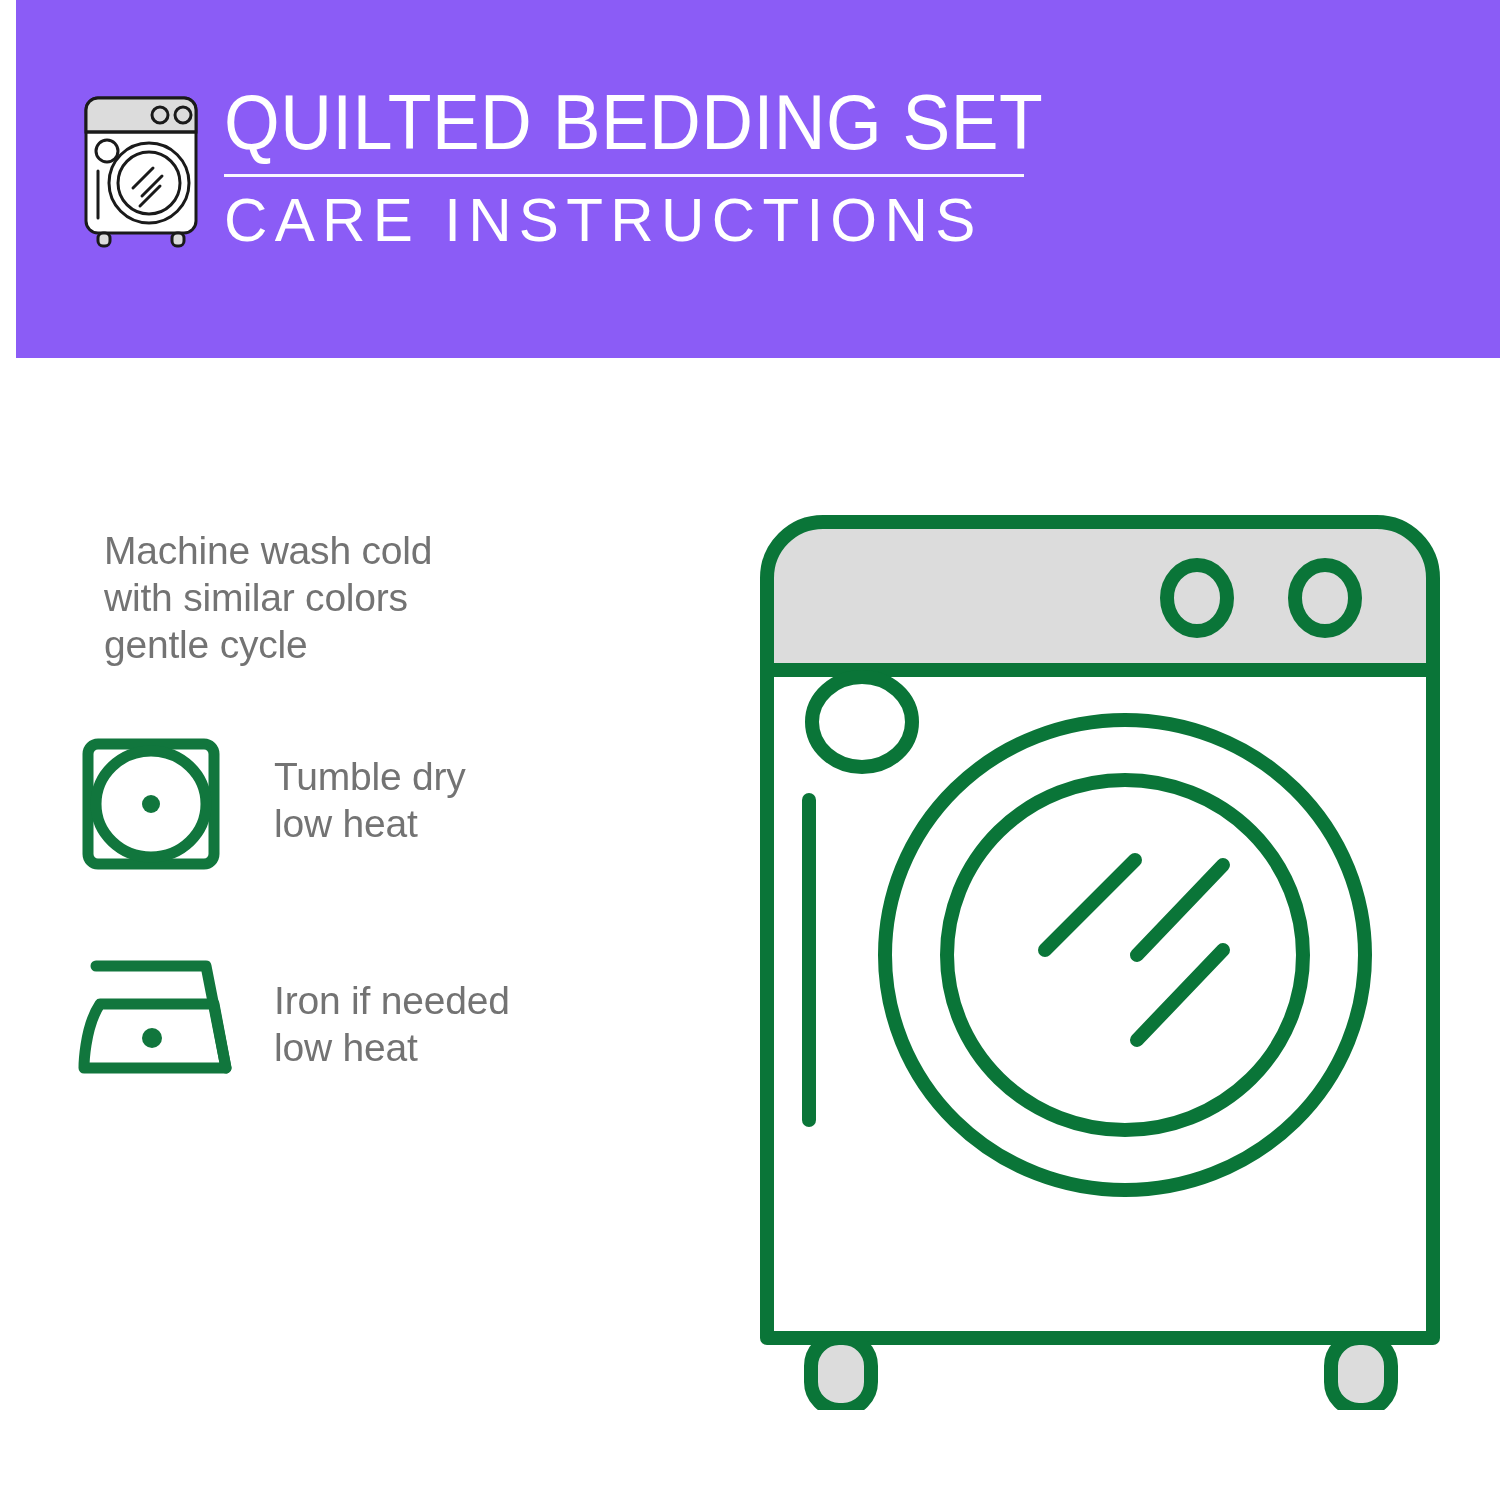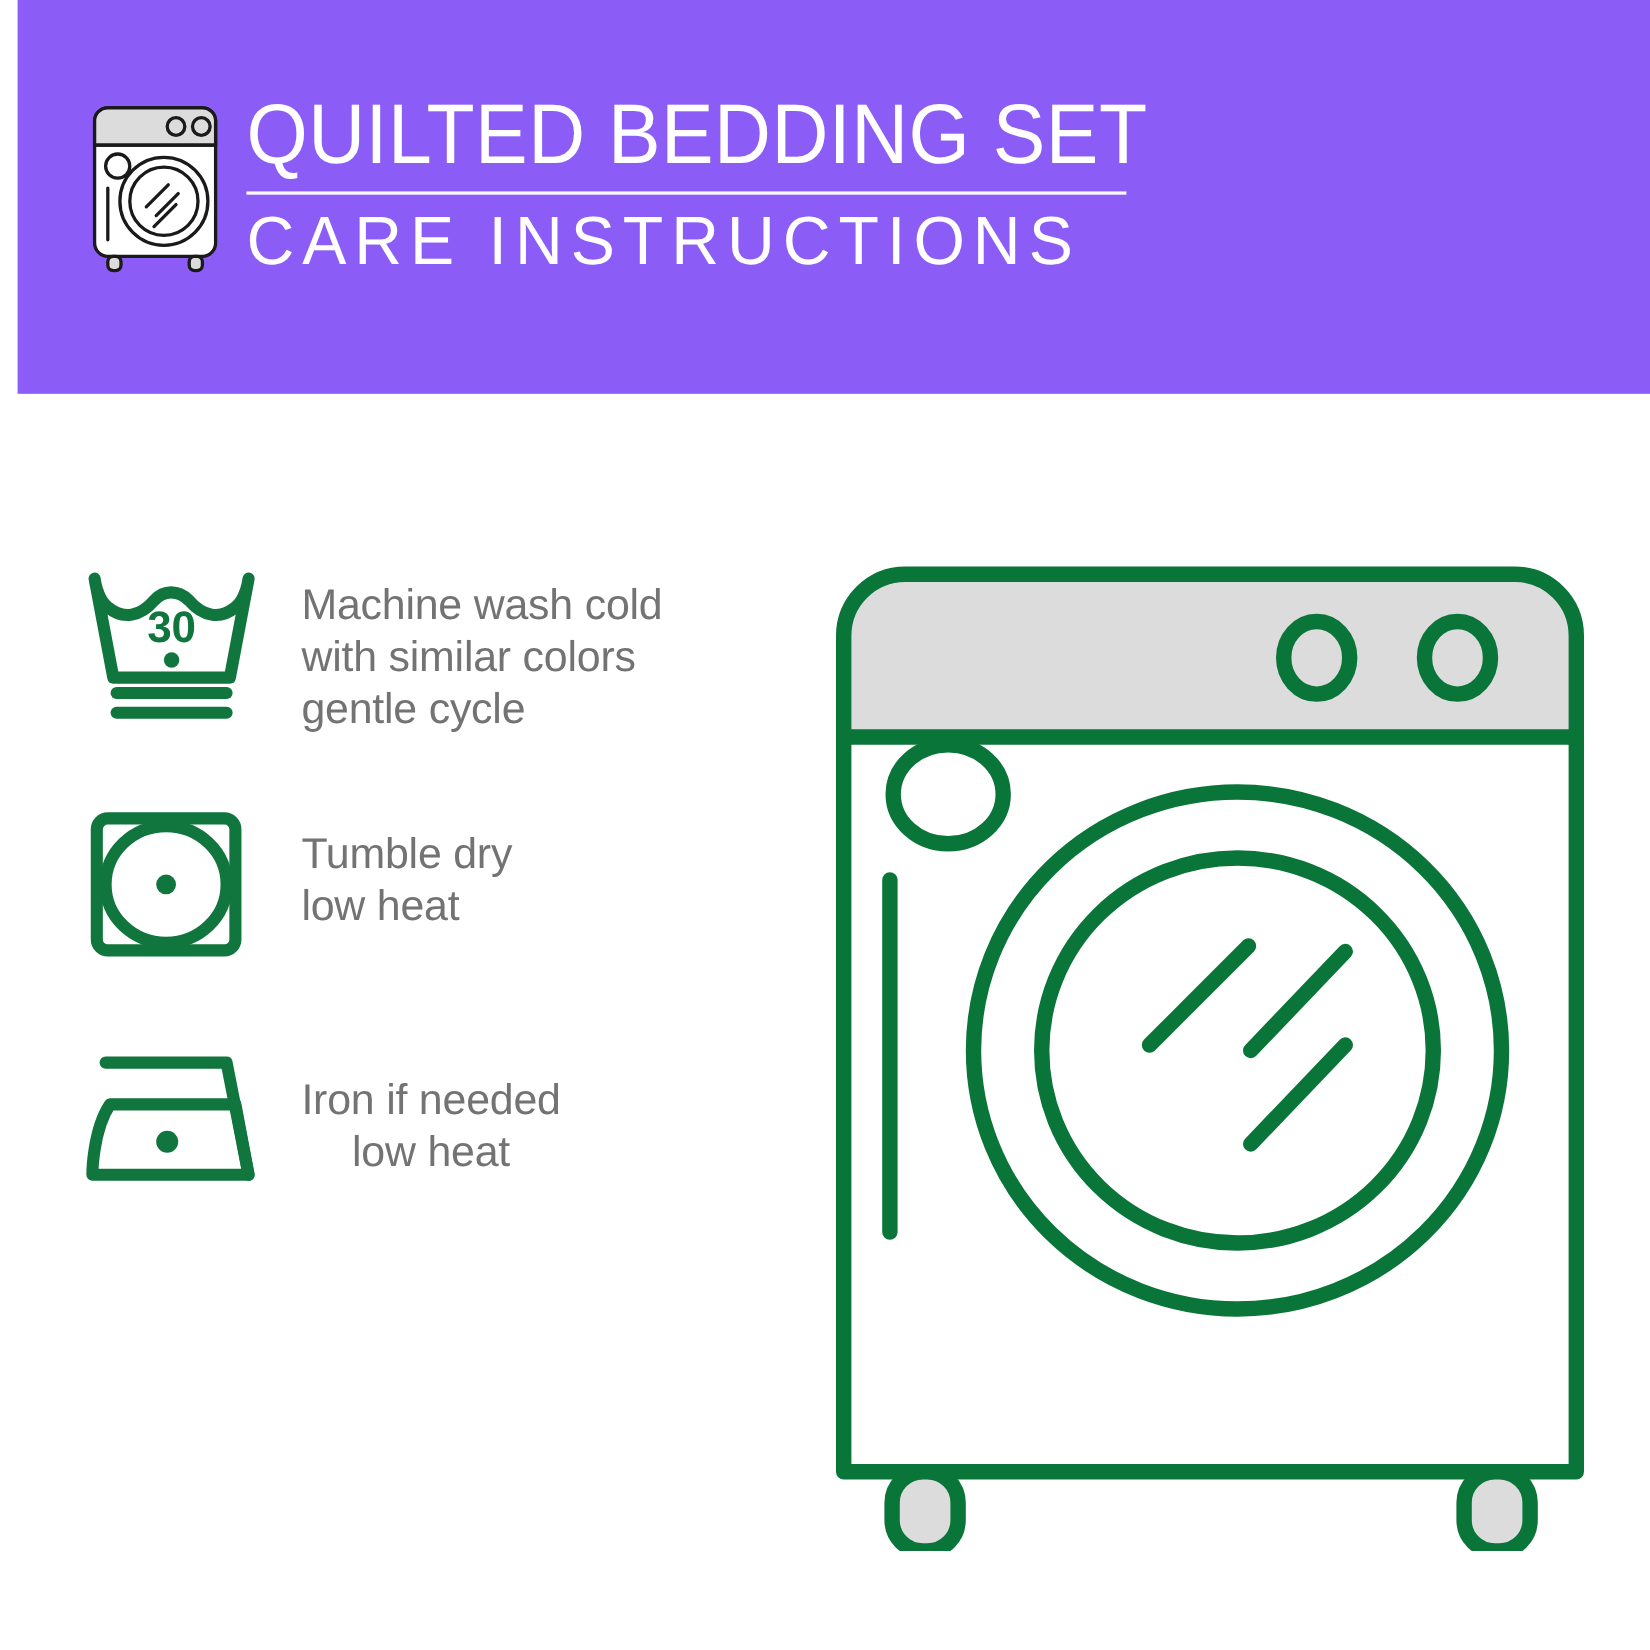--- a/index.html
+++ b/index.html
@@ -92,21 +92,21 @@
     font-size:39px;
     line-height:1.2;
     font-weight:400;
     letter-spacing:-0.2px;
     white-space:pre-line;
     padding-top:16px;
   }
   .care-row.row-wash .care-text{ padding-top:16px; }
   .care-row.row-bleach .care-text{ padding-top:40px; }
   .care-row.row-dry .care-text{ padding-top:24px; }
-  .care-row.row-iron .care-text{ padding-top:30px;text-align:center; }
+  .care-row.row-iron .care-text{ padding-top:30px; }
 
   
   .machine-illustration{
     position:absolute;
     left:745px;
     top:500px;
     width:710px;
     height:910px;
   }
   .machine-illustration svg{ display:block; width:100%; height:100%; }
@@ -148,37 +148,20 @@
       <div class="title-rule"></div>
       <div class="title-sub">CARE INSTRUCTIONS</div>
     </div>
 
   </div>
 </div>
 
 <div class="care-list">
 
   <div class="care-row row-wash">
-    <div class="care-symbol">
-      <svg width="168" height="150" viewBox="0 0 168 150" xmlns="http://www.w3.org/2000/svg">
-        <g fill="none" stroke="#11763d" stroke-width="11" stroke-linecap="round" stroke-linejoin="round">
-
-          <path d="M12 14 C12 14 14 32 24 40 C38 52 54 48 66 34
-                   C75 24 88 24 98 34 C110 48 126 52 140 40 C150 32 152 14 152 14
-                   L135 104 L29 104 Z"></path>
-
-          <line x1="32" y1="118" x2="132" y2="118"></line>
-          <line x1="32" y1="136" x2="132" y2="136"></line>
-        </g>
-
-        <text x="82" y="72" text-anchor="middle" font-family="Liberation Sans, sans-serif" font-size="40" font-weight="700" fill="#11763d">30</text>
-
-        <circle cx="82" cy="88" r="7" fill="#11763d"></circle>
-      </svg>
-    </div>
     <div class="care-text">Machine wash cold
 with similar colors
 gentle cycle</div>
   </div>
 
 
   <div class="care-row row-dry">
     <div class="care-symbol">
       <svg width="168" height="150" viewBox="0 0 168 150" xmlns="http://www.w3.org/2000/svg">
         <g fill="none" stroke="#11763d" stroke-width="11" stroke-linejoin="round">

